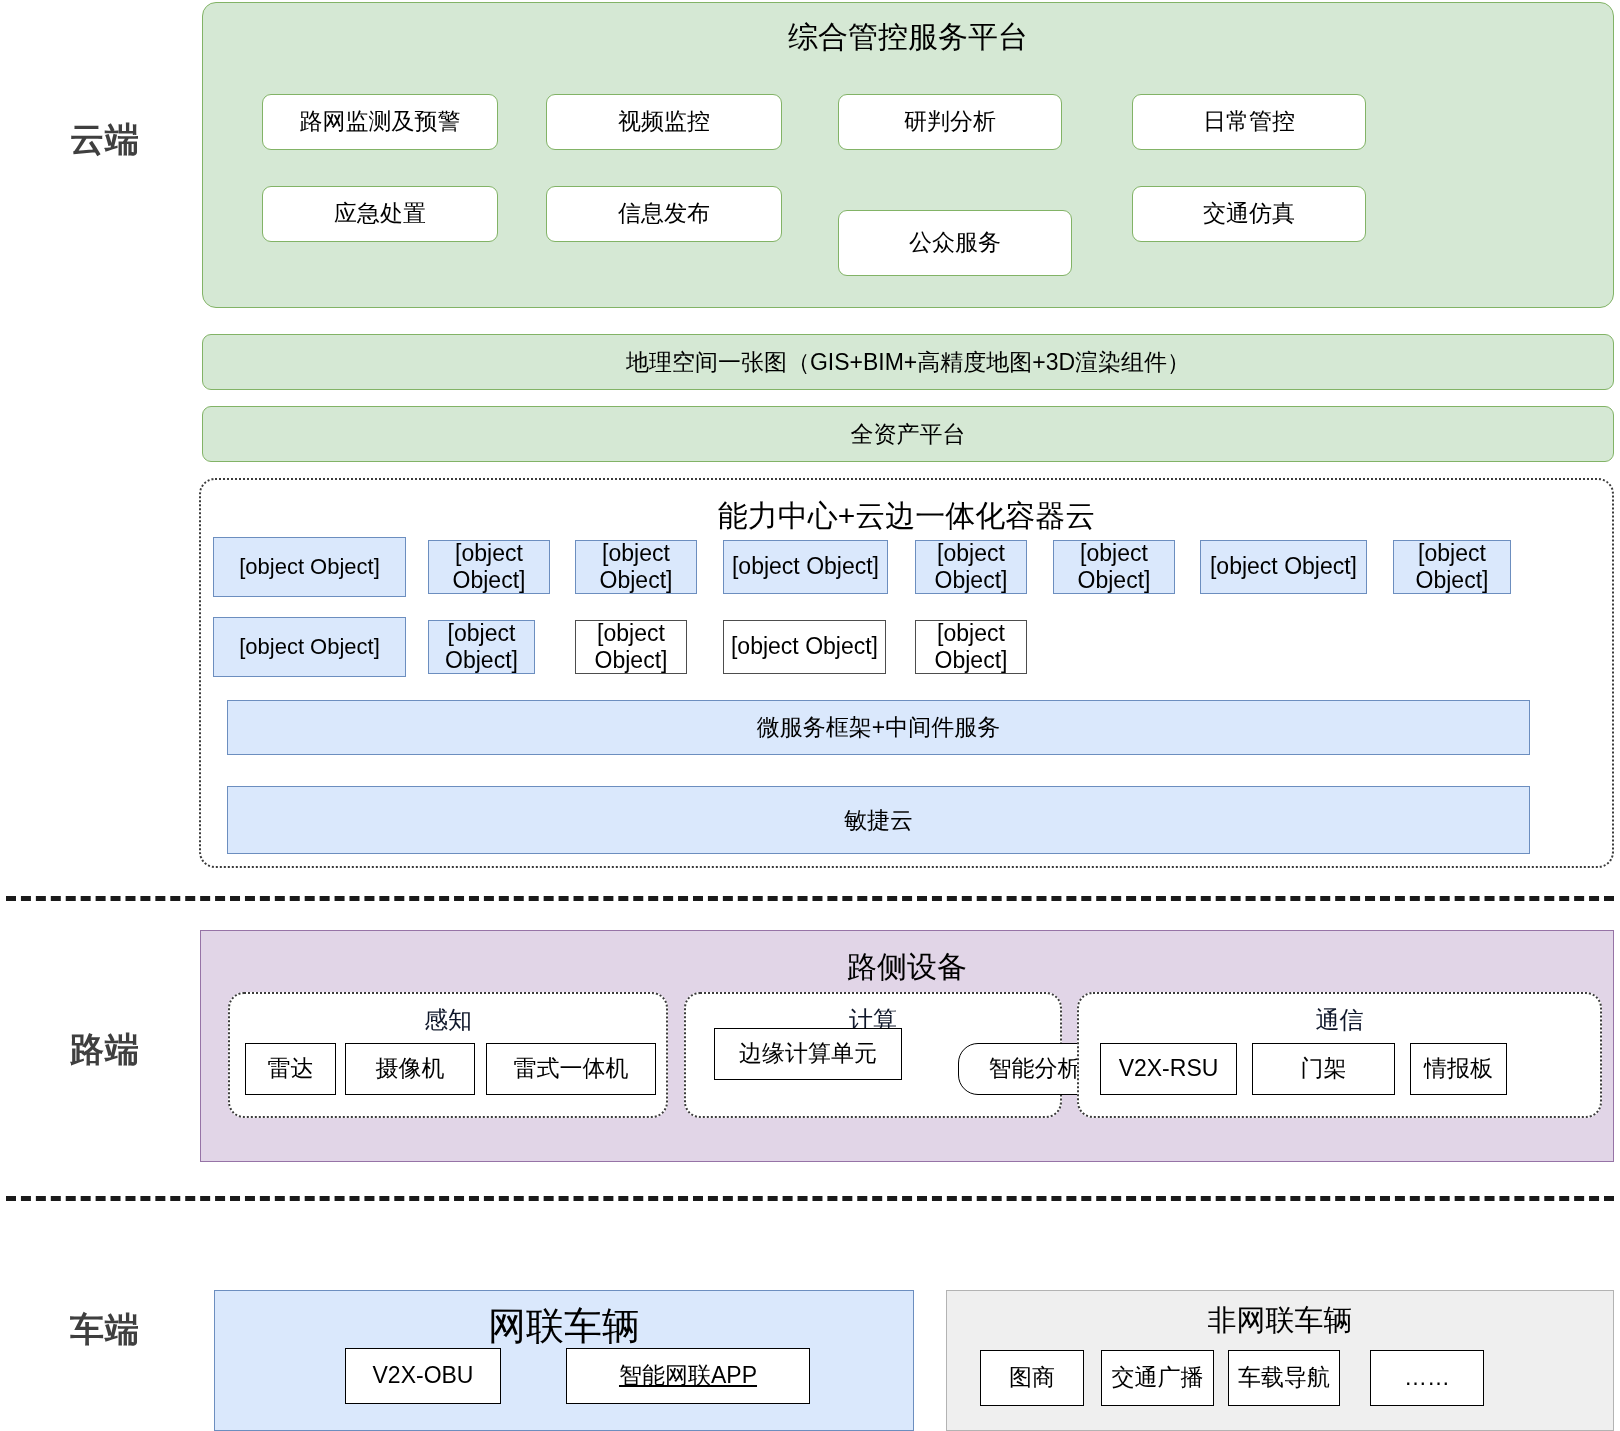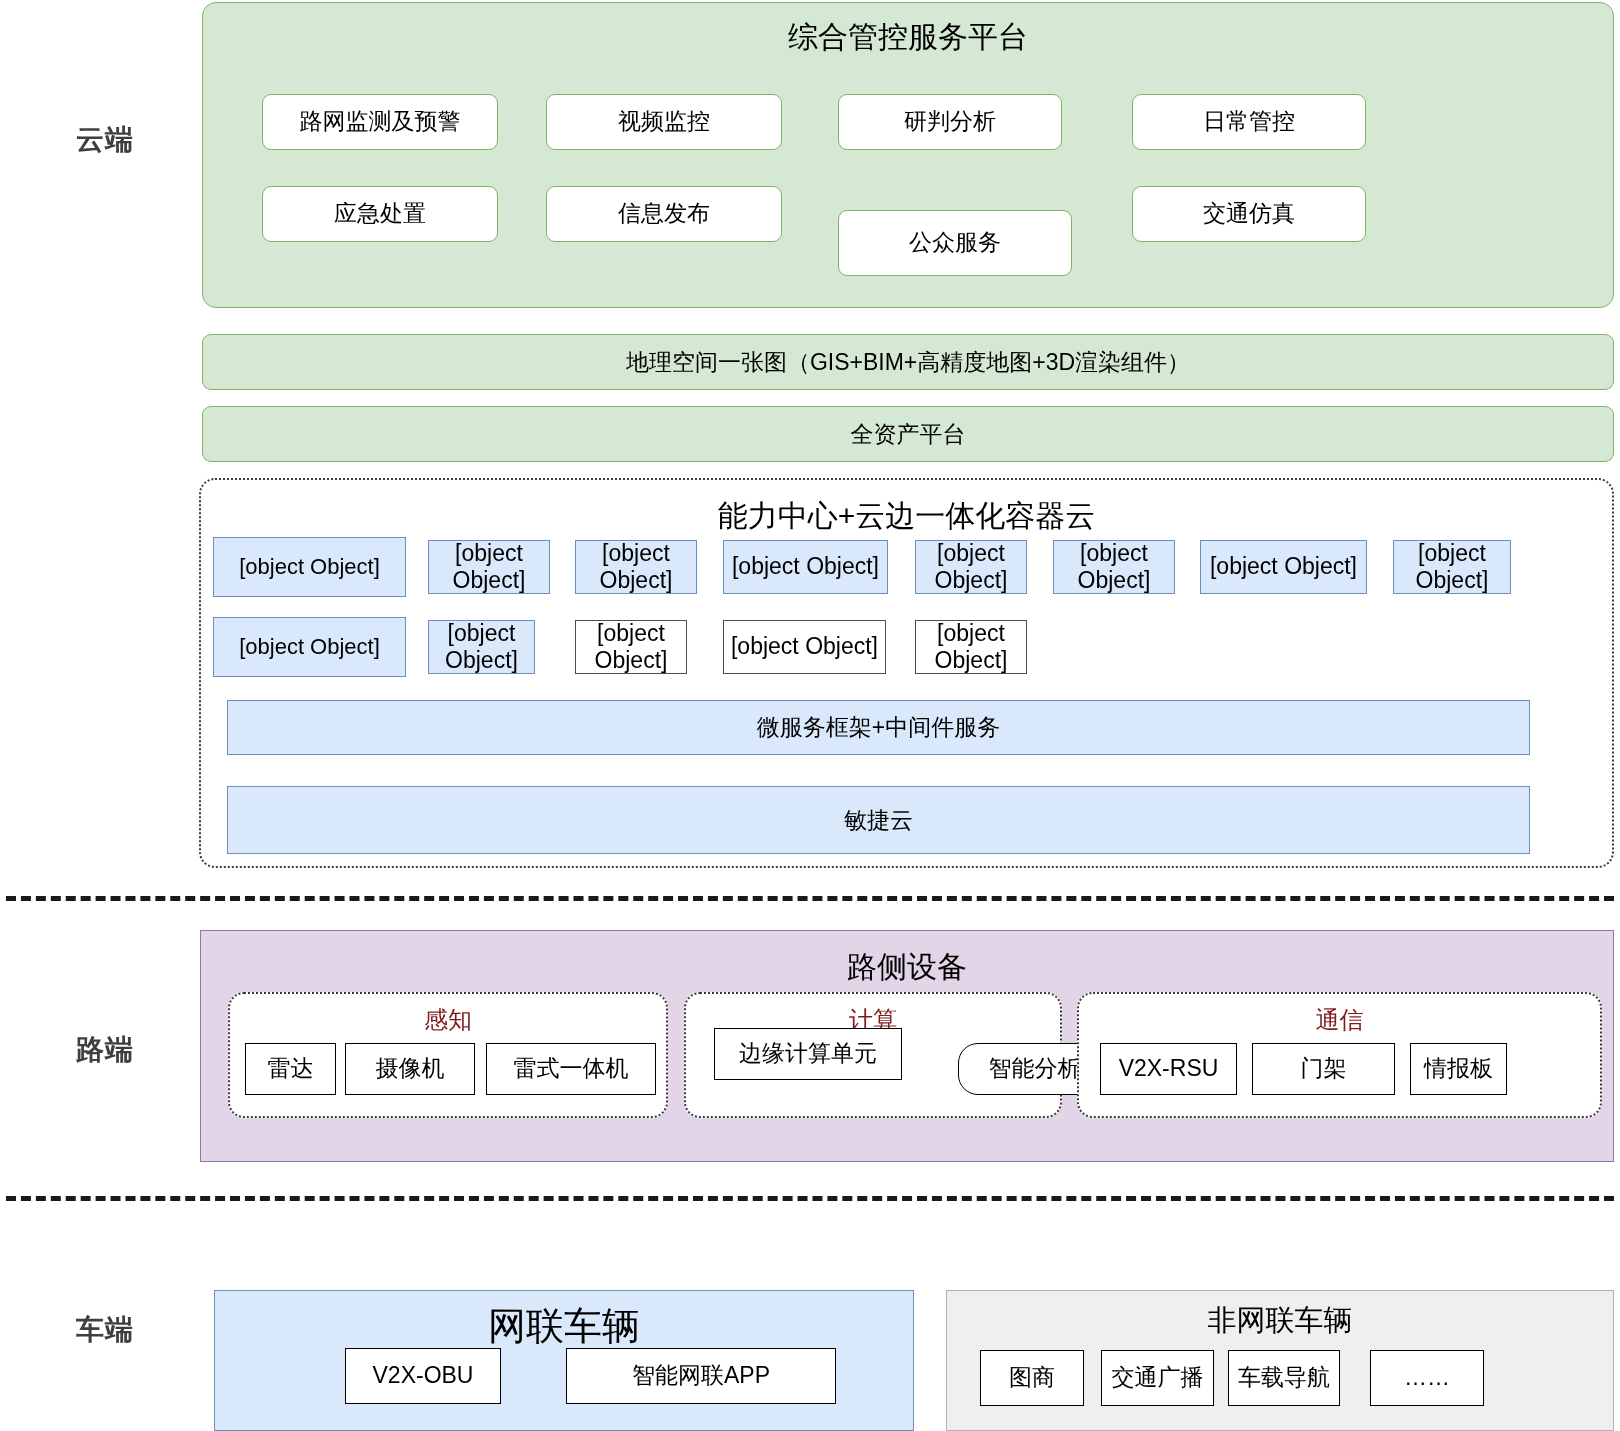--- a/index.html
+++ b/index.html
@@ -11,21 +11,21 @@
     position:relative;
     width:1620px;
     height:1431px;
     overflow:hidden;
     background:#fff;
   }
   .abs{position:absolute;box-sizing:border-box;}
 
   
   .tier-label{
-    font-size:28px;
+    font-size:34px;
     font-weight:bold;
     color:#3f3f3f;
     letter-spacing:1px;
     display:flex;align-items:center;justify-content:center;
     white-space:nowrap;
   }
 
   
   .node{
     display:flex;align-items:center;justify-content:center;
@@ -71,21 +71,21 @@
 
   .panel-title{
     position:absolute;
     left:0;right:0;
     text-align:center;
     font-size:30px;
     color:#000;
   }
   .sub-title{
     position:absolute;left:0;right:0;text-align:center;
-    font-size:24px;color:#7f1d1d;
+    font-size:24px;color:#0f172a;
   }
 
   
   .tier-sep{
     border-top:5px dashed #1a1a1a;
     height:0;
   }
 </style>
 </head>
 <body>
@@ -160,21 +160,21 @@
   <div class="abs node" style="left:1100px;top:1043px;width:137px;height:52px;">V2X-RSU</div>
   <div class="abs node" style="left:1252px;top:1043px;width:143px;height:52px;">门架</div>
   <div class="abs node" style="left:1410px;top:1043px;width:97px;height:52px;">情报板</div>
 
   <div class="abs tier-sep" style="left:6px;top:1196px;width:1608px;"></div>
 
   <div class="abs blue-panel" style="left:214px;top:1290px;width:700px;height:141px;">
     <div class="panel-title" style="top:10px;font-size:38px;">网联车辆</div>
   </div>
   <div class="abs node" style="left:345px;top:1348px;width:156px;height:56px;">V2X-OBU</div>
-  <div class="abs node" style="left:566px;top:1348px;width:270px;height:56px;">智能网联APP</div>
+  <div class="abs node" style="left:566px;top:1348px;width:244px;height:56px;text-decoration:underline;">智能网联APP</div>
 
   <div class="abs grey-panel" style="left:946px;top:1290px;width:668px;height:141px;">
     <div class="panel-title" style="top:10px;font-size:29px;">非网联车辆</div>
   </div>
   <div class="abs node" style="left:980px;top:1350px;width:104px;height:56px;">图商</div>
   <div class="abs node" style="left:1101px;top:1350px;width:113px;height:56px;">交通广播</div>
   <div class="abs node" style="left:1228px;top:1350px;width:112px;height:56px;">车载导航</div>
   <div class="abs node" style="left:1370px;top:1350px;width:114px;height:56px;">……</div>
 
 </div>

